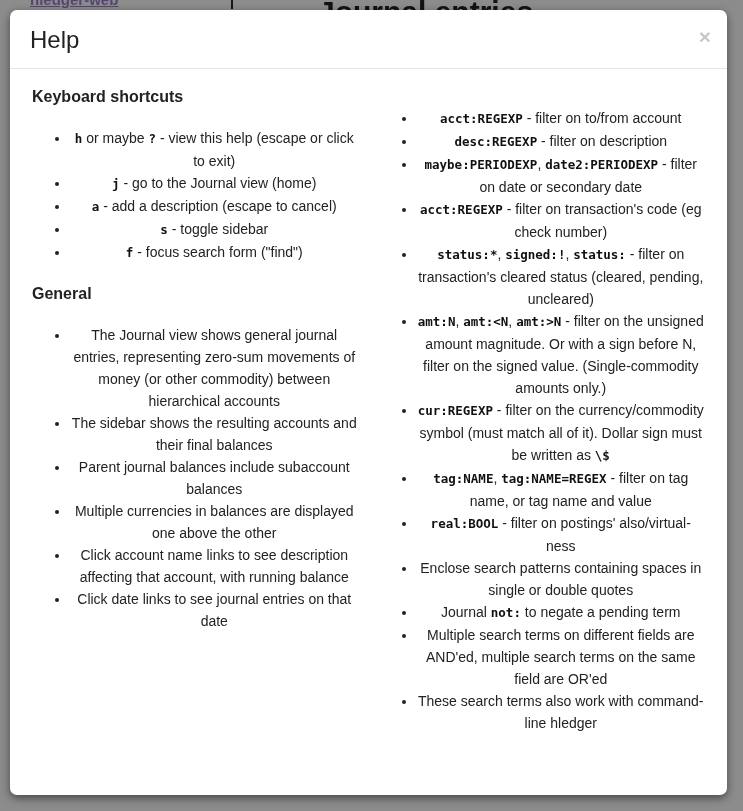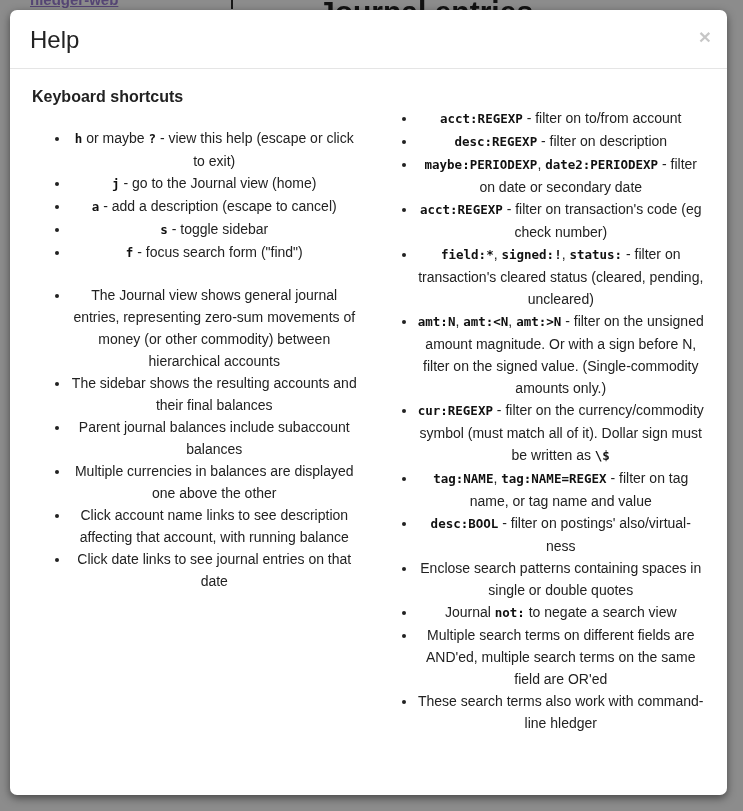--- a/index.html
+++ b/index.html
@@ -85,43 +85,44 @@
           <h4 class="section-heading">Keyboard shortcuts</h4>
           <ul class="help-list">
             <li><code>h</code><span> or maybe </span><code>?</code><span> - view this help (escape or click to exit)</span></li>
             <li><code>j</code><span> - go to the Journal view (home)</span></li>
             <li><code>a</code><span> - add a description (escape to cancel)</span></li>
             <li><code>s</code><span> - toggle sidebar</span></li>
             <li><code>f</code><span> - focus search form ("find")</span></li>
           </ul>
         </section>
         <section>
+          <h4 class="section-heading">General</h4>
           <ul class="help-list">
             <li><span>The Journal view shows general journal entries, representing zero-sum movements of money (or other commodity) between hierarchical accounts</span></li>
             <li><span>The sidebar shows the resulting accounts and their final balances</span></li>
             <li><span>Parent journal balances include subaccount balances</span></li>
             <li><span>Multiple currencies in balances are displayed one above the other</span></li>
             <li><span>Click account name links to see description affecting that account, with running balance</span></li>
             <li><span>Click date links to see journal entries on that date</span></li>
           </ul>
         </section>
       </div>
     <div class="help-col">
         <section>
           <ul class="help-list">
             <li><code>acct:REGEXP</code><span> - filter on to/from account</span></li>
             <li><code>desc:REGEXP</code><span> - filter on description</span></li>
             <li><code>maybe:PERIODEXP</code><span>, </span><code>date2:PERIODEXP</code><span> - filter on date or secondary date</span></li>
             <li><code>acct:REGEXP</code><span> - filter on transaction's code (eg check number)</span></li>
-            <li><code>field:*</code><span>, </span><code>signed:!</code><span>, </span><code>status:</code><span> - filter on transaction's cleared status (cleared, pending, uncleared)</span></li>
+            <li><code>status:*</code><span>, </span><code>signed:!</code><span>, </span><code>status:</code><span> - filter on transaction's cleared status (cleared, pending, uncleared)</span></li>
             <li><code>amt:N</code><span>, </span><code>amt:&lt;N</code><span>, </span><code>amt:&gt;N</code><span> - filter on the unsigned amount magnitude. Or with a sign before N, filter on the signed value. (Single-commodity amounts only.)</span></li>
             <li><code>cur:REGEXP</code><span> - filter on the currency/commodity symbol (must match all of it). Dollar sign must be written as </span><code>\$</code></li>
             <li><code>tag:NAME</code><span>, </span><code>tag:NAME=REGEX</code><span> - filter on tag name, or tag name and value</span></li>
-            <li><code>desc:BOOL</code><span> - filter on postings' also/virtual-ness</span></li>
+            <li><code>real:BOOL</code><span> - filter on postings' also/virtual-ness</span></li>
             <li><span>Enclose search patterns containing spaces in single or double quotes</span></li>
-            <li><span>Journal </span><code>not:</code><span> to negate a search view</span></li>
+            <li><span>Journal </span><code>not:</code><span> to negate a pending term</span></li>
             <li><span>Multiple search terms on different fields are AND'ed, multiple search terms on the same field are OR'ed</span></li>
             <li><span>These search terms also work with command-line hledger</span></li>
           </ul>
         </section>
       </div>
   </div>
 </div>
 
 </body></html>

